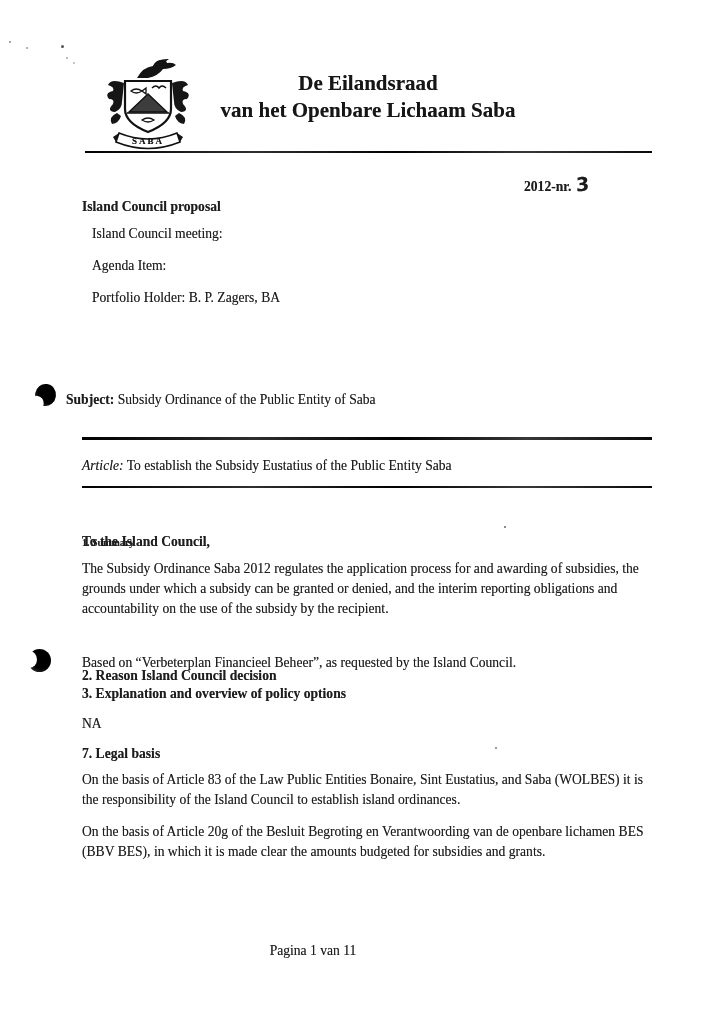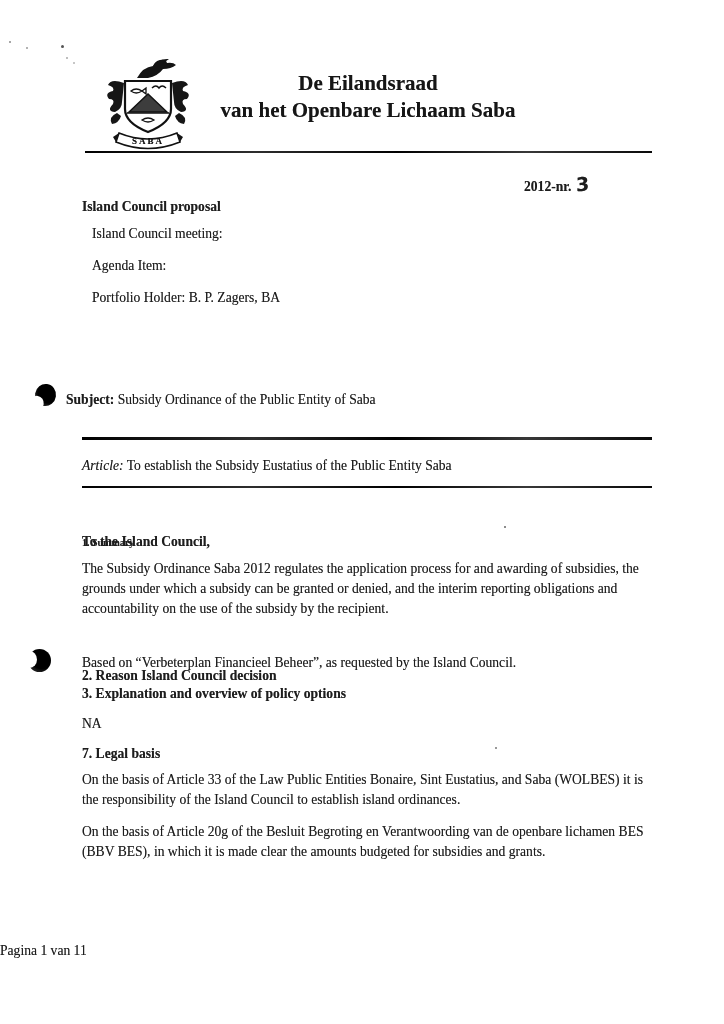--- a/index.html
+++ b/index.html
@@ -45,21 +45,21 @@
   .h-1 { left:82px; top:533px; font-weight:bold; font-size:10px; }
   .p-1 { left:82px; top:559px; }
   .h-2 { left:82px; top:622px; font-weight:bold; font-size:13.6px;margin-top:44px; }
   .p-2 { left:82px; top:653px; }
   .h-3 { left:82px; top:684px; font-weight:bold; font-size:13.6px; }
   .p-3 { left:82px; top:714px; }
   .h-4 { left:82px; top:744px; font-weight:bold; font-size:13.6px; }
   .p-4a { left:82px; top:770px; }
   .p-4b { left:82px; top:822px; }
 
-  .footer-line { position:absolute; left:0; top:927px; width:626px; text-align:left; }
+  .footer-line { position:absolute; left:0; top:927px; width:626px; text-align:center; }
 
   
   .blob { position:absolute; border-radius:50%;
     background:radial-gradient(circle at 62% 38%, #000 0 55%, #1c1c1c 70%, #101010); }
   .blob::after { content:""; position:absolute; background:#fff; border-radius:50%; }
   .blob-1 { left:35px; top:384px; width:21px; height:22px; transform:rotate(8deg); }
   .blob-1::after { left:-4px; bottom:-6px; width:14px; height:15px; }
   .blob-2 { left:28px; top:649px; width:23px; height:23px; }
   .blob-2::after { left:-6px; top:2px; width:15px; height:17px; }
 
@@ -146,18 +146,18 @@
 
   <h2 class="abs h-2">2. Reason Island Council decision</h2>
   <p class="abs para p-2">Based on “Verbeterplan Financieel Beheer”, as requested by the Island Council.</p>
 
   <div class="blob blob-2"></div>
 
   <h2 class="abs h-3">3. Explanation and overview of policy options</h2>
   <p class="abs para p-3">NA</p>
 
   <h2 class="abs h-4">7. Legal basis</h2>
-  <p class="abs para p-4a">On the basis of Article 33 of the Law Public Entities Bonaire, Sint Eustatius, and Saba (WOLBES) it is the responsibility of the Island Council to establish island ordinances.</p>
+  <p class="abs para p-4a">On the basis of Article 83 of the Law Public Entities Bonaire, Sint Eustatius, and Saba (WOLBES) it is the responsibility of the Island Council to establish island ordinances.</p>
   <p class="abs para p-4b">On the basis of Article 20g of the Besluit Begroting en Verantwoording van de openbare lichamen BES (BBV BES), in which it is made clear the amounts budgeted for subsidies and grants.</p>
 
   <p class="footer-line">Pagina 1 van 11</p>
 
 </div>
 
 </body></html>

